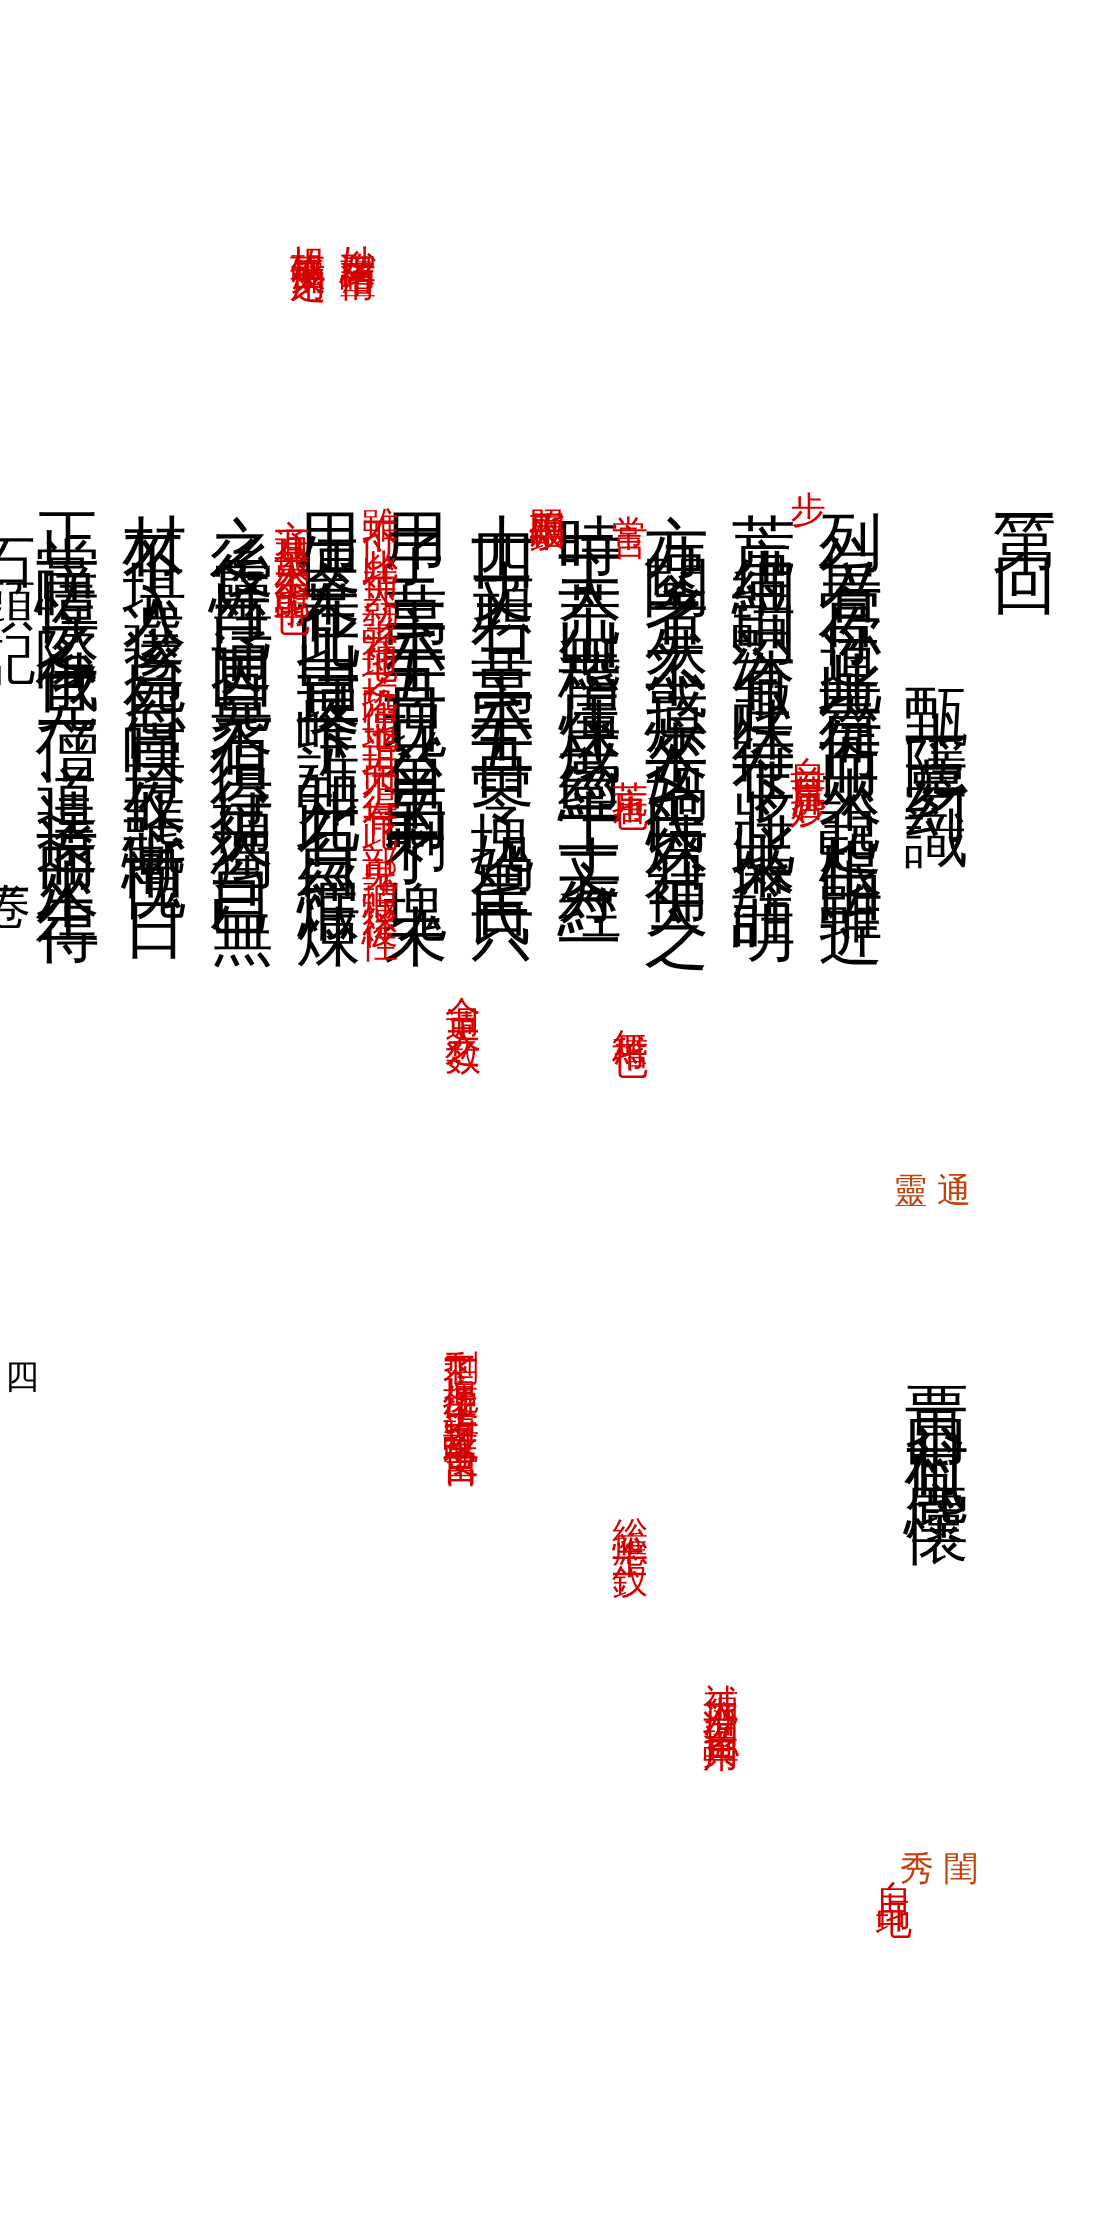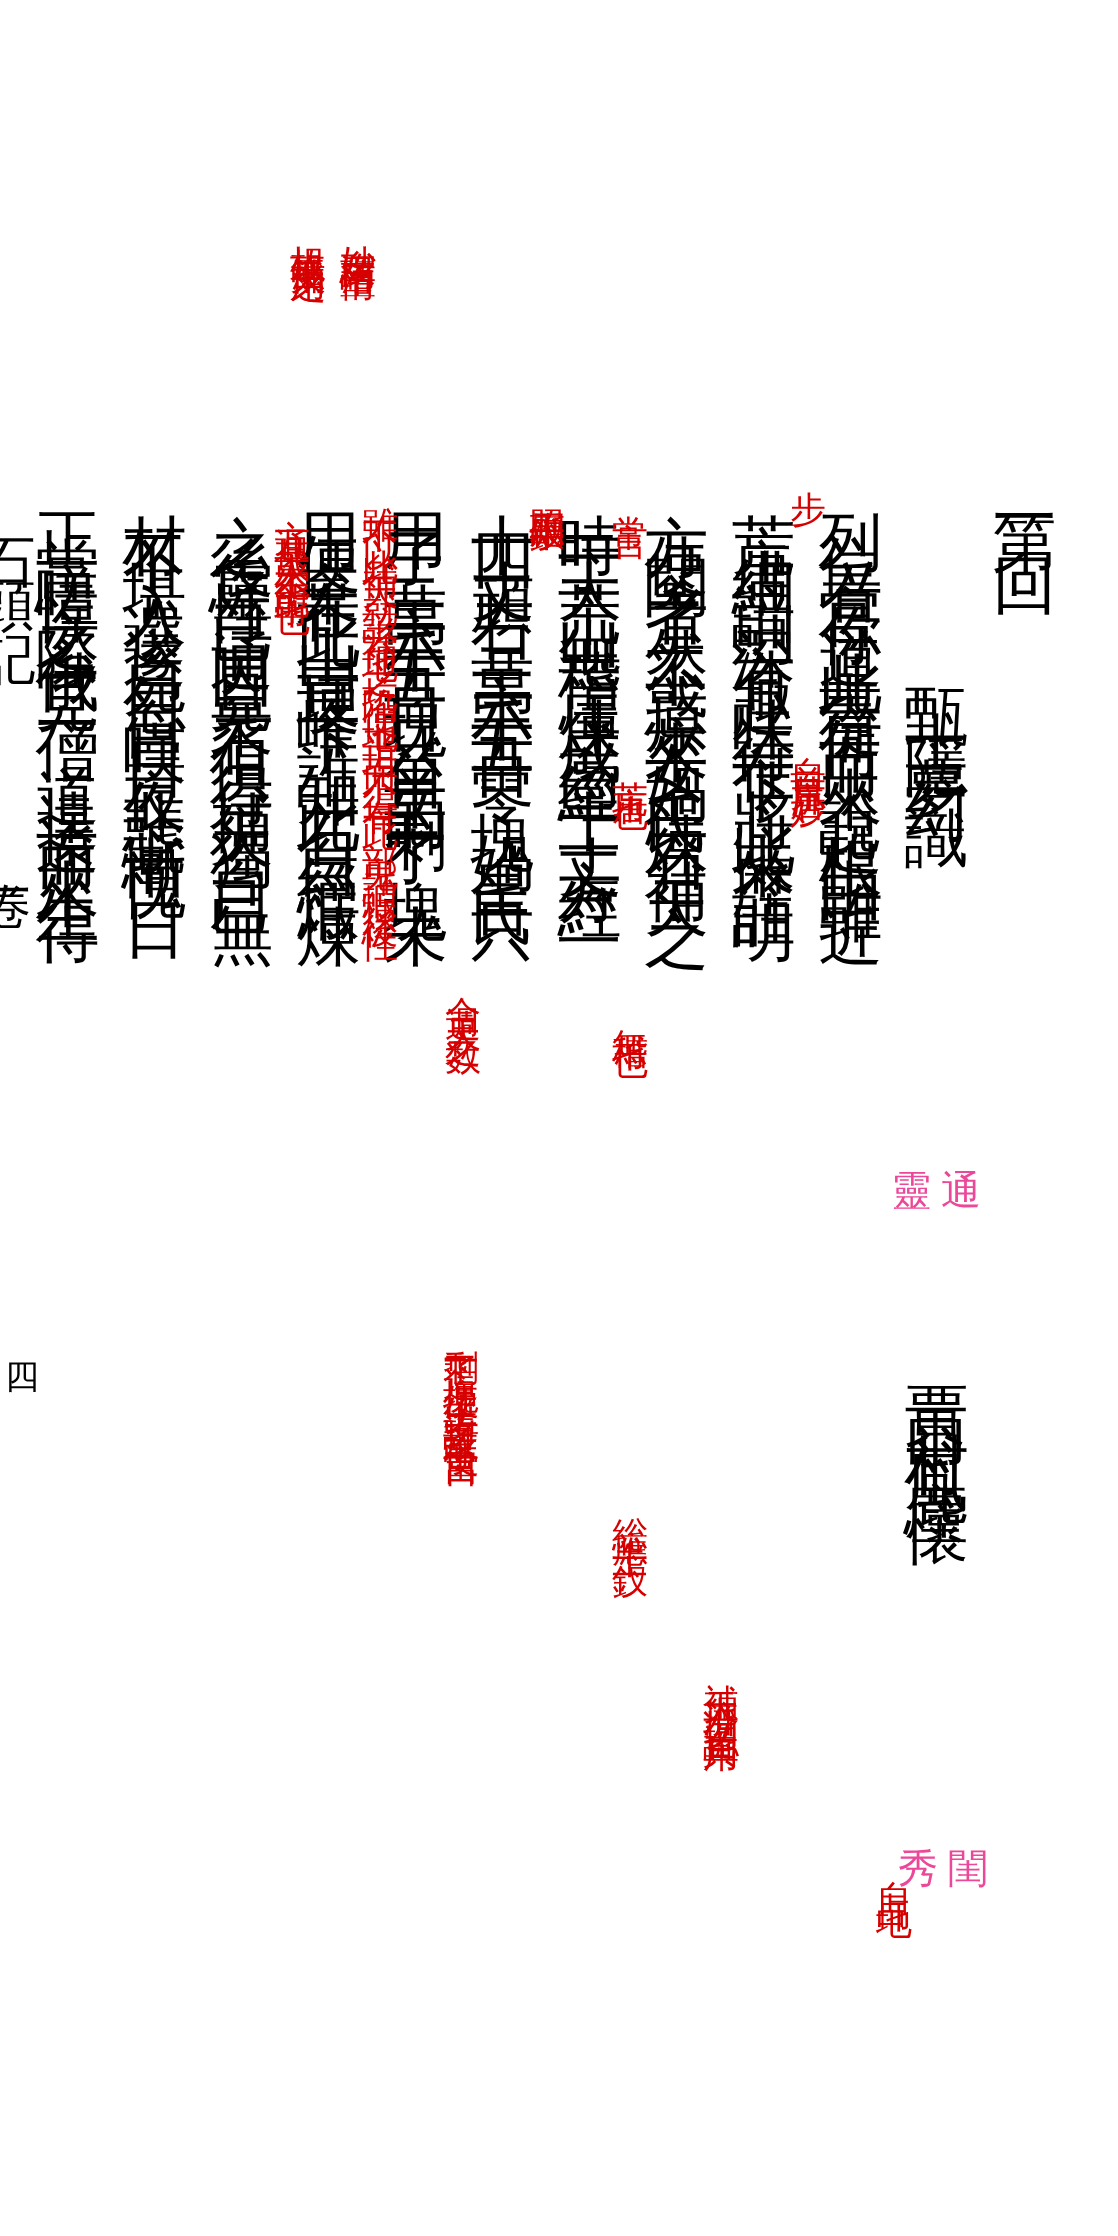--- a/index.html
+++ b/index.html
@@ -25,21 +25,21 @@
   .p40{letter-spacing:4px}
   .p43{letter-spacing:7px}
   .p44{letter-spacing:8px}
   .p45{letter-spacing:9px}
   .p47{letter-spacing:11px}
   .p48{letter-spacing:12px}
   .p50{letter-spacing:14px}
   
   .pair{
     position:absolute;width:92px;text-align:center;
-    font-size:40px;line-height:44px;letter-spacing:10px;color:#ec4899;
+    font-size:34px;line-height:44px;letter-spacing:10px;color:#c2410c;
     white-space:pre;
   }
   
   #c-chapnum{left:993px;top:462px}
   #c-title1{left:905px;top:637px}
   #c-title1-pair{left:891px;top:1168px}
   #c-title2{left:905px;top:1335px}
   #c-title2-pair{left:898px;top:1846px}
   
   #b0{left:819px;top:462px}

